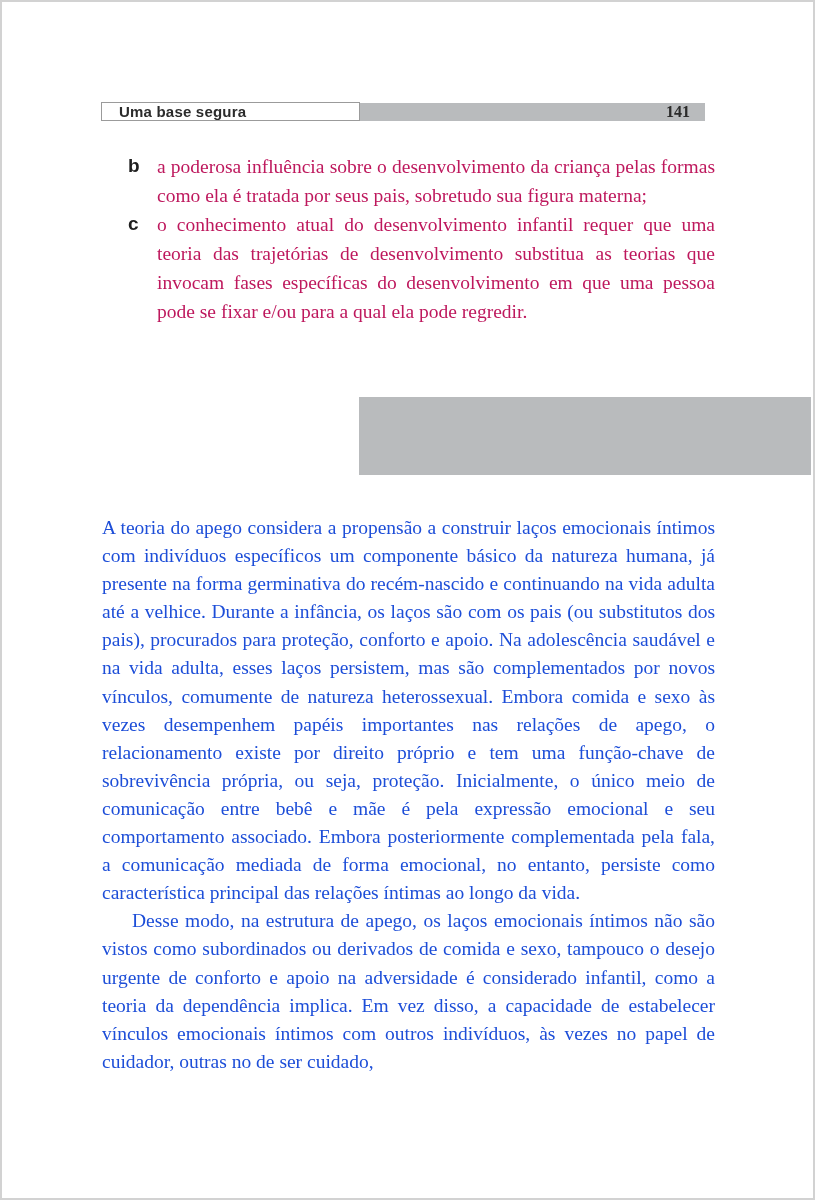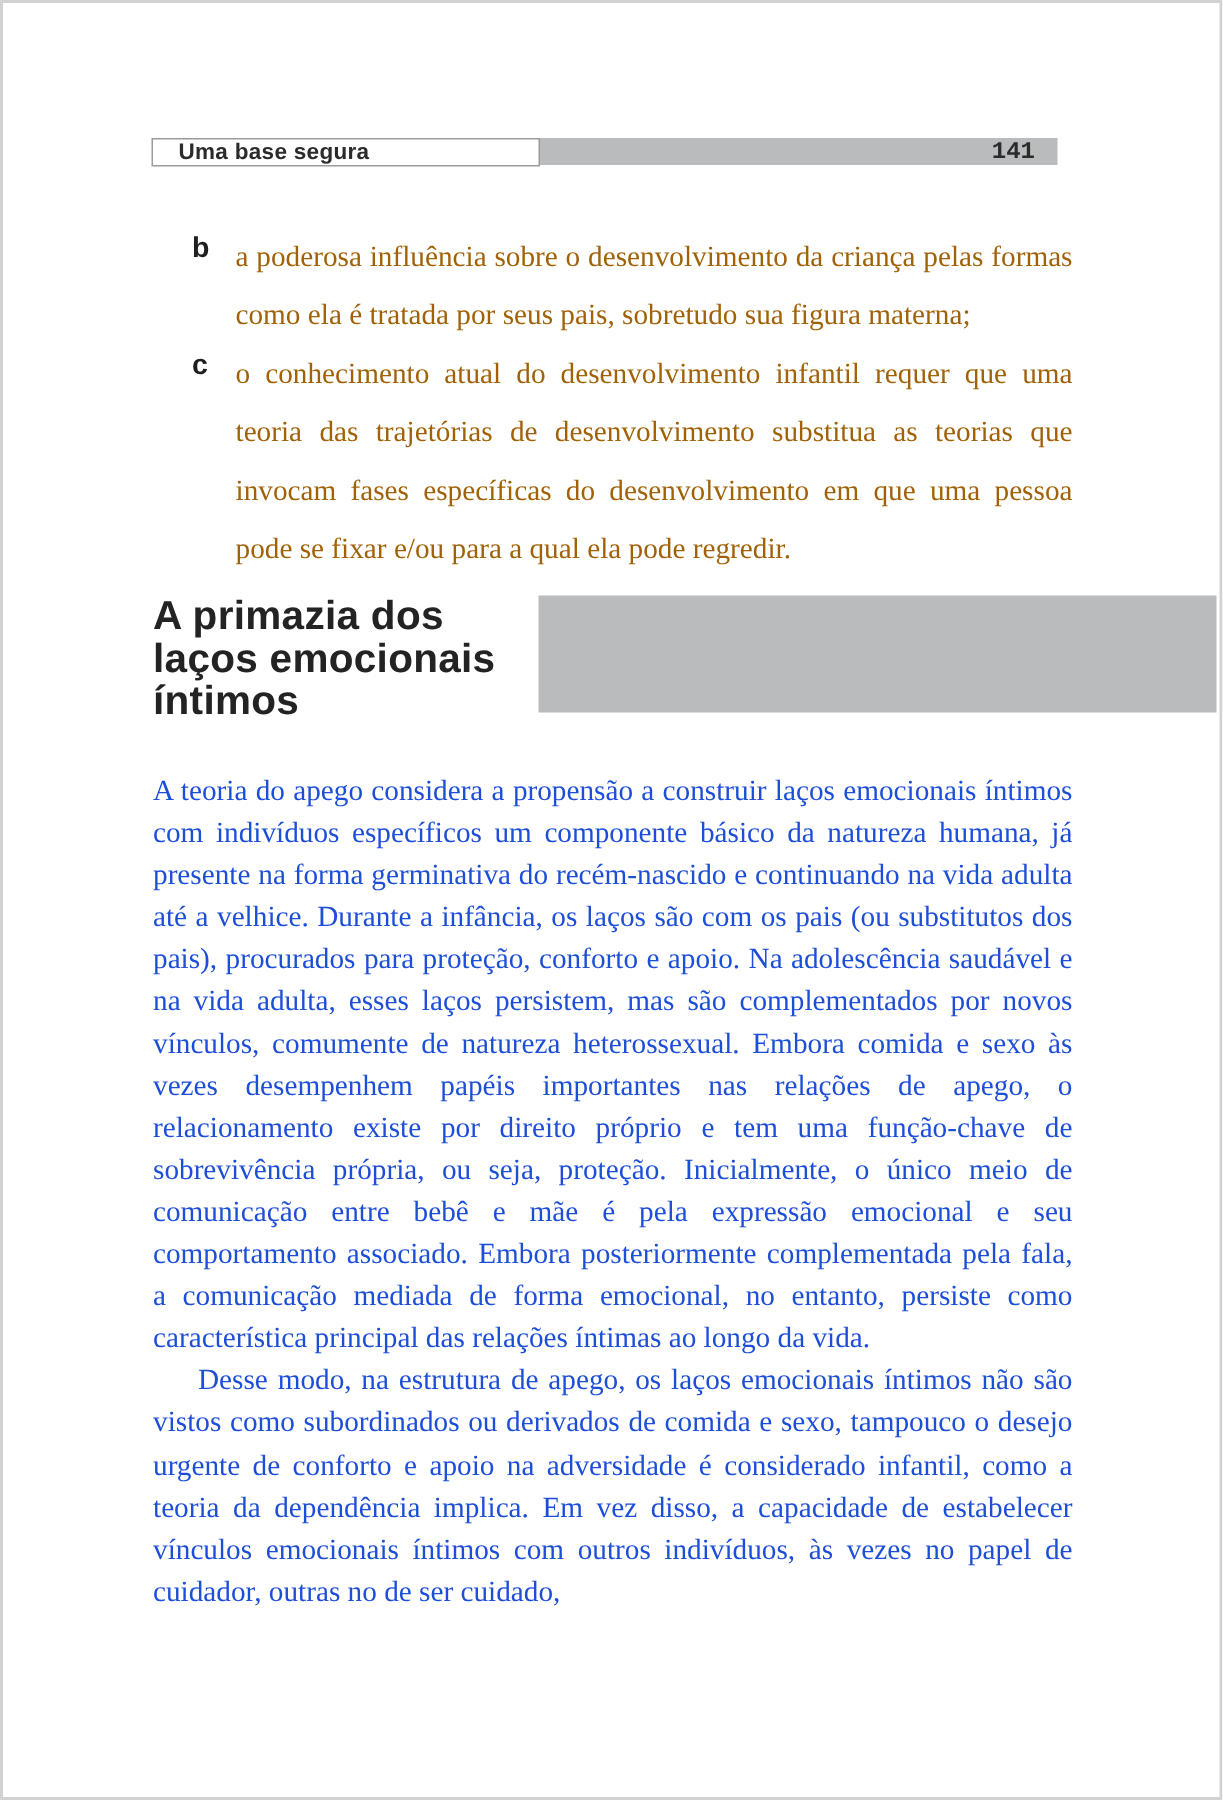--- a/index.html
+++ b/index.html
@@ -13,21 +13,21 @@
     overflow: hidden;
     font-family: "Liberation Serif", serif;
   }
 
   
   .header-row {
     position: absolute;
     top: 90px; left: 99px;
     width: 604px; height: 29px;
     display: flex;
-    align-items: flex-start;
+    align-items: flex-end;
   }
   .header-box {
     box-sizing: border-box;
     width: 259px;
     background: #ffffff;
     border: 1px solid #9b9b9b;
     display: flex;
     align-items: center;
     padding-left: 17px;
     z-index: 2;
@@ -41,21 +41,21 @@
   }
   .header-bar {
     flex: 1;
     background: #b9bbbd;
     display: flex;
     align-items: center;
     justify-content: flex-end;
     padding-right: 15px;
   }
   .header-bar .page-num {
-    font-family: Liberation Mono, monospace;
+    font-family: Liberation Serif, serif;
     font-weight: 700;
     font-size: 16px;
     color: #2b2b2b;
   }
 
   
   .lettered-list {
     position: absolute;
     top: 150px; left: 126px;
     width: 587px;
@@ -72,23 +72,23 @@
     font-family: "Liberation Sans", sans-serif;
     font-weight: 700;
     font-size: 19px;
     line-height: 28px;
     color: #1f1f1f;
   }
   .lettered-list .li-text {
     margin: 0;
     flex: 1;
     font-size: 19.5px;
-    line-height: 39px;
+    line-height: 29px;
     text-align: justify;
-    color: #a16207;
+    color: #be185d;
   }
 
   
   .section-bar {
     position: absolute;
     top: 395px; left: 357px; right: 2px;
     height: 78px;
     background: #b9bbbd;
   }
   .section-heading {
@@ -139,20 +139,19 @@
       <p class="li-text">a poderosa influência sobre o desenvolvimento da criança pelas formas como ela é tratada por seus pais, sobretudo sua figura materna;</p>
     </li>
     <li>
       <span class="marker">c</span>
       <p class="li-text">o conhecimento atual do desenvolvimento infantil requer que uma teoria das trajetórias de desenvolvimento substitua as teorias que invocam fases específicas do desenvolvimento em que uma pessoa pode se fixar e/ou para a qual ela pode regredir.</p>
     </li>
   </ol>
 
   <div class="section-bar"></div>
 
-  <h1 class="section-heading">A primazia dos laços emocionais íntimos</h1>
 
   <div class="body-text">
     <p>A teoria do apego considera a propensão a construir laços emocionais íntimos com indivíduos específicos um componente básico da natureza humana, já presente na forma germinativa do recém-nascido e continuando na vida adulta até a velhice. Durante a infância, os laços são com os pais (ou substitutos dos pais), procurados para proteção, conforto e apoio. Na adolescência saudável e na vida adulta, esses laços persistem, mas são complementados por novos vínculos, comumente de natureza heterossexual. Embora comida e sexo às vezes desempenhem papéis importantes nas relações de apego, o relacionamento existe por direito próprio e tem uma função-chave de sobrevivência própria, ou seja, proteção. Inicialmente, o único meio de comunicação entre bebê e mãe é pela expressão emocional e seu comportamento associado. Embora posteriormente complementada pela fala, a comunicação mediada de forma emocional, no entanto, persiste como característica principal das relações íntimas ao longo da vida.</p>
     <p>Desse modo, na estrutura de apego, os laços emocionais íntimos não são vistos como subordinados ou derivados de comida e sexo, tampouco o desejo urgente de conforto e apoio na adversidade é considerado infantil, como a teoria da dependência implica. Em vez disso, a capacidade de estabelecer vínculos emocionais íntimos com outros indivíduos, às vezes no papel de cuidador, outras no de ser cuidado,</p>
   </div>
 
 </div>
 
 </body></html>

